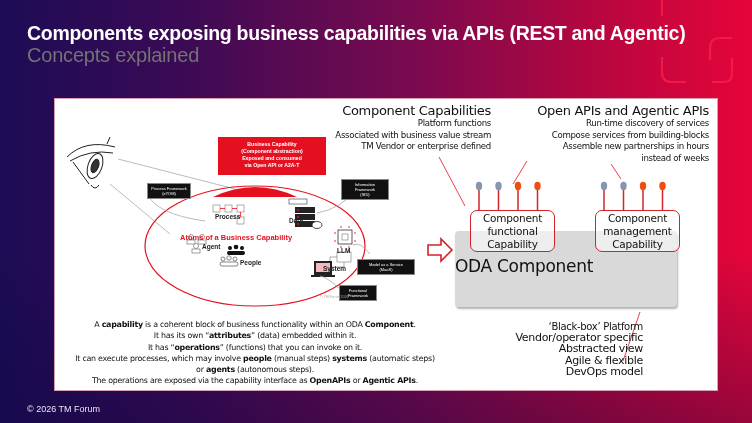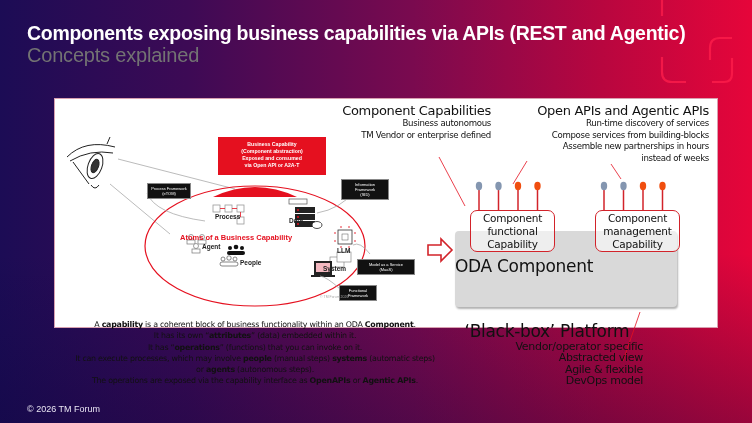--- a/index.html
+++ b/index.html
@@ -21,21 +21,21 @@
   .subtitle {
     position:absolute; left:27px; top:44px;
     color:#737373; font-size:20px; letter-spacing:-0.2px;
   }
   .brand-mark { position:absolute; left:640px; top:0; width:112px; height:95px; }
   .footer {
     position:absolute; left:27px; top:404px;
     color:#e8e4f2; font-size:9px;
   }
   .panel {
-    position:absolute; left:54px; top:98px; width:664px; height:230px;
+    position:absolute; left:54px; top:98px; width:664px; height:293px;
     background:#fff; border:1px solid #d8a0b0;
   }
   .panel svg.diagram { position:absolute; left:0; top:0; }
 
   .cap-head { position:absolute; text-align:right; color:#111; }
   .cap-head .h { font-size:13px; font-family:"DejaVu Sans", sans-serif; letter-spacing:-0.3px; }
   .cap-head .l { font-size:8.6px; line-height:11.5px; font-family:"DejaVu Sans", sans-serif; letter-spacing:-0.3px; }
 
   .black-tag {
     position:absolute; background:#111; color:#fff;
@@ -61,21 +61,21 @@
   .oda-box {
     position:absolute; left:400px; top:132px; width:222px; height:76px;
     background:#d9d9d9; border-radius:4px;
     box-shadow:1px 2px 2px rgba(0,0,0,0.3);
   }
   .oda-label {
     position:absolute; left:400px; top:157px; width:222px; 
     font-family:"DejaVu Sans", sans-serif; font-size:17px; color:#111; letter-spacing:-0.3px;
   }
   .platform { position:absolute; left:396px; top:222px; width:192px; text-align:right; }
-  .platform .h { font-family:"DejaVu Sans", sans-serif; font-size:17px; color:#111; letter-spacing:-0.3px;text-align:center; }
+  .platform .h { font-family:"DejaVu Sans", sans-serif; font-size:10px; color:#111; letter-spacing:-0.3px; }
   .platform .l { font-family:"DejaVu Sans", sans-serif; font-size:11px; line-height:11.4px; color:#111; letter-spacing:-0.3px; }
 
   .desc {
     position:absolute; left:6px; top:220px; width:388px; text-align:center;
     font-family:"DejaVu Sans", sans-serif; font-size:7.9px; line-height:11.3px;
     color:#111; letter-spacing:-0.25px;
   }
   .desc b { font-weight:bold; }
   .copy-small { position:absolute; left:265px; top:196px; font-size:3.5px; color:#aaa; }
 </style>
@@ -187,21 +187,22 @@
     <g stroke="#e5101f" stroke-width="0.8" fill="#e5101f">
       <line x1="384" y1="58" x2="410" y2="107"></line>
       <line x1="472" y1="62" x2="458" y2="85"></line>
       <line x1="556" y1="65" x2="566" y2="80"></line>
       <line x1="568" y1="262" x2="585" y2="213"></line>
     </g>
   </svg>
 
   <div class="cap-head" style="left:216px; top:4px; width:220px;">
     <div class="h">Component Capabilities</div>
-    <div class="l">Business autonomous</div>
+    <div class="l">Platform functions</div>
+    <div class="l">Associated with business value stream</div>
     <div class="l">TM Vendor or enterprise defined</div>
   </div>
   <div class="cap-head" style="left:430px; top:4px; width:224px;">
     <div class="h">Open APIs and Agentic APIs</div>
     <div class="l">Run-time discovery of services</div>
     <div class="l">Compose services from building-blocks</div>
     <div class="l">Assemble new partnerships in hours</div>
     <div class="l">instead of weeks</div>
   </div>
 

